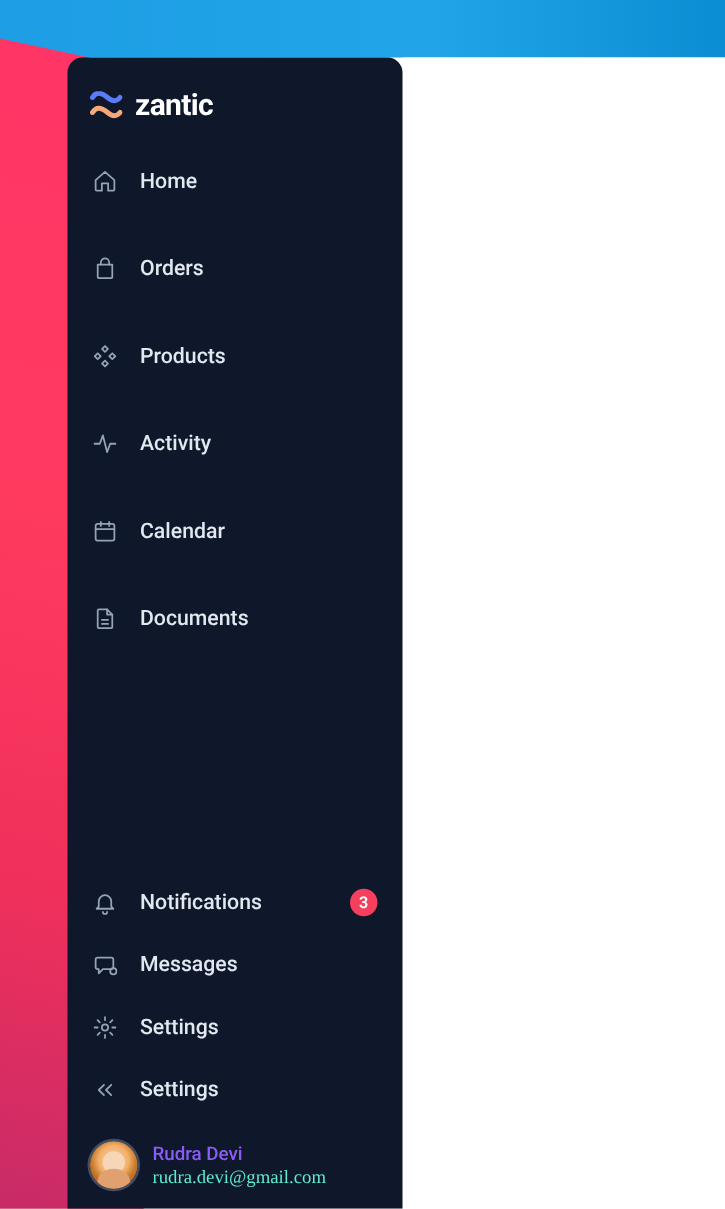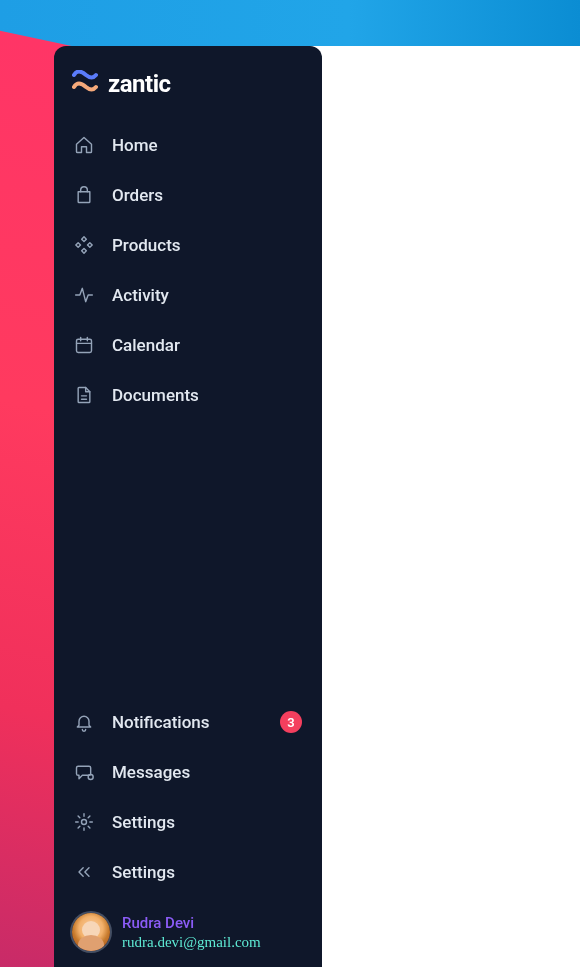--- a/index.html
+++ b/index.html
@@ -55,21 +55,21 @@
       background: #0f172a;
       border-top-left-radius: 12px;
       border-top-right-radius: 12px;
       display: flex;
       flex-direction: column;
       padding: 20px 0 16px 0;
       z-index: 5;
     }
     .brand {
       display: flex;
-      align-items: flex-start;
+      align-items: center;
       gap: 10px;
       padding: 4px 20px 22px 18px;
     }
     .brand-logo {
       width: 26px;
       height: 22px;
       position: relative;
       flex-shrink: 0;
     }
     .brand-name {
@@ -78,20 +78,21 @@
       font-size: 24px;
       letter-spacing: -0.5px;
     }
     .nav-section {
       display: flex;
       flex-direction: column;
       padding: 0 8px;
     }
     .nav-section.top {
       flex: 0 0 auto;
+      gap: 20px;
     }
     .spacer {
       flex: 1 1 auto;
     }
     .nav-item {
       display: flex;
       align-items: center;
       gap: 18px;
       height: 50px;
       padding: 0 12px;

